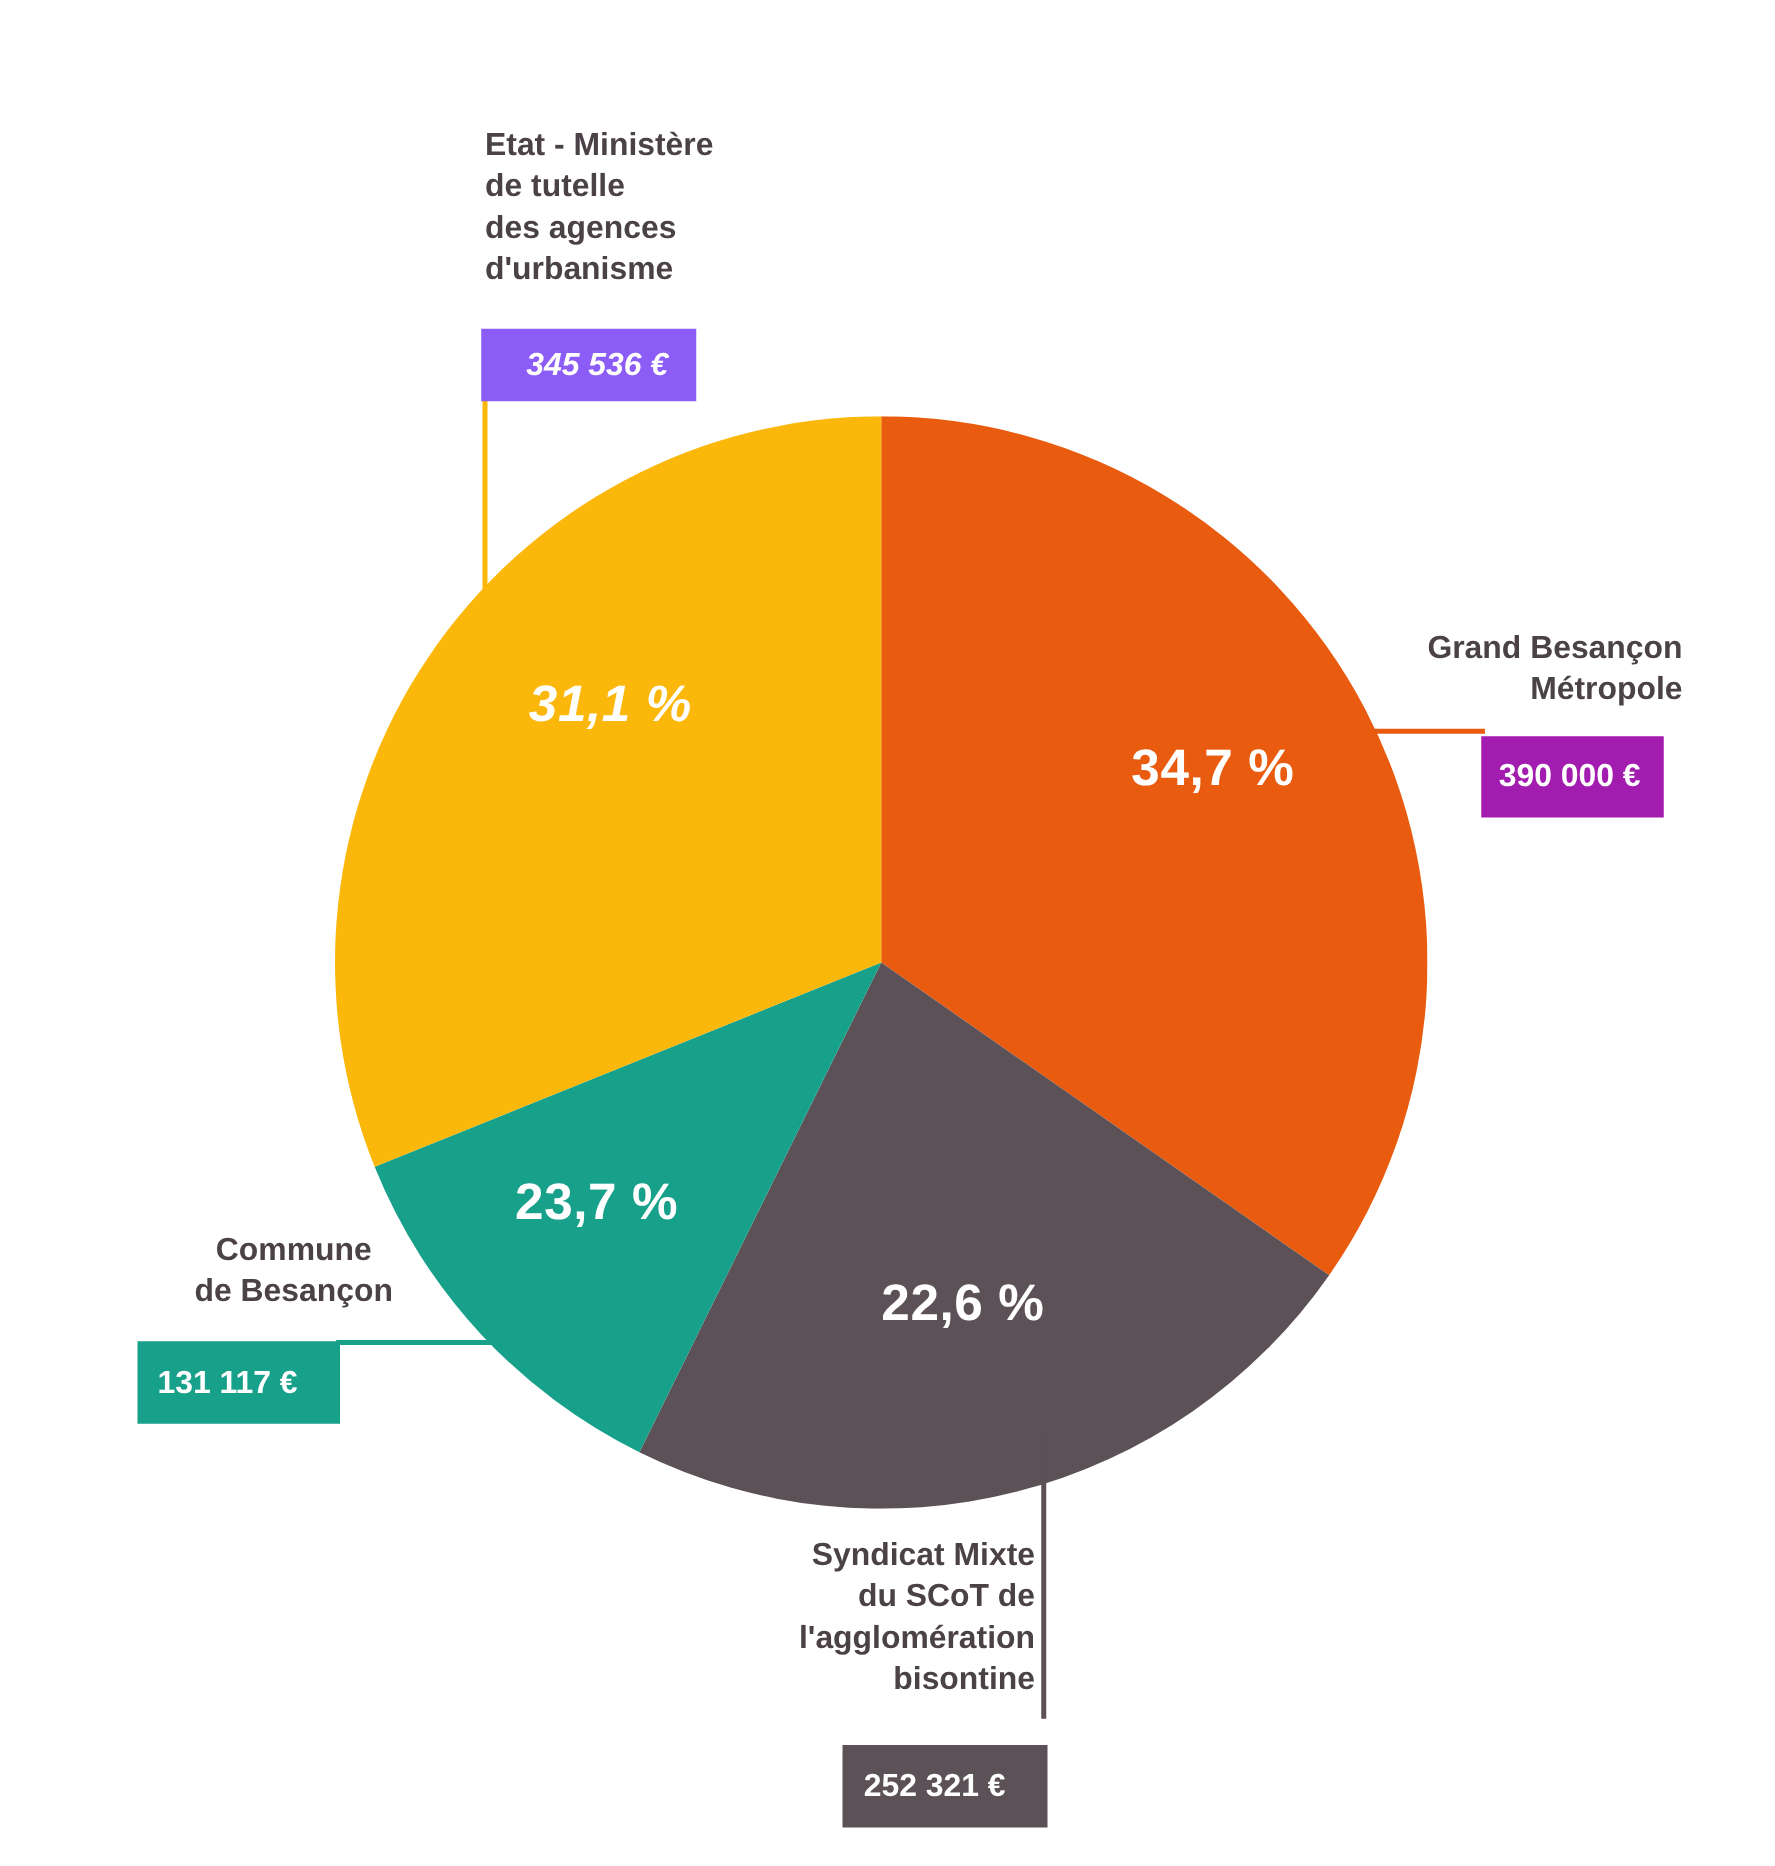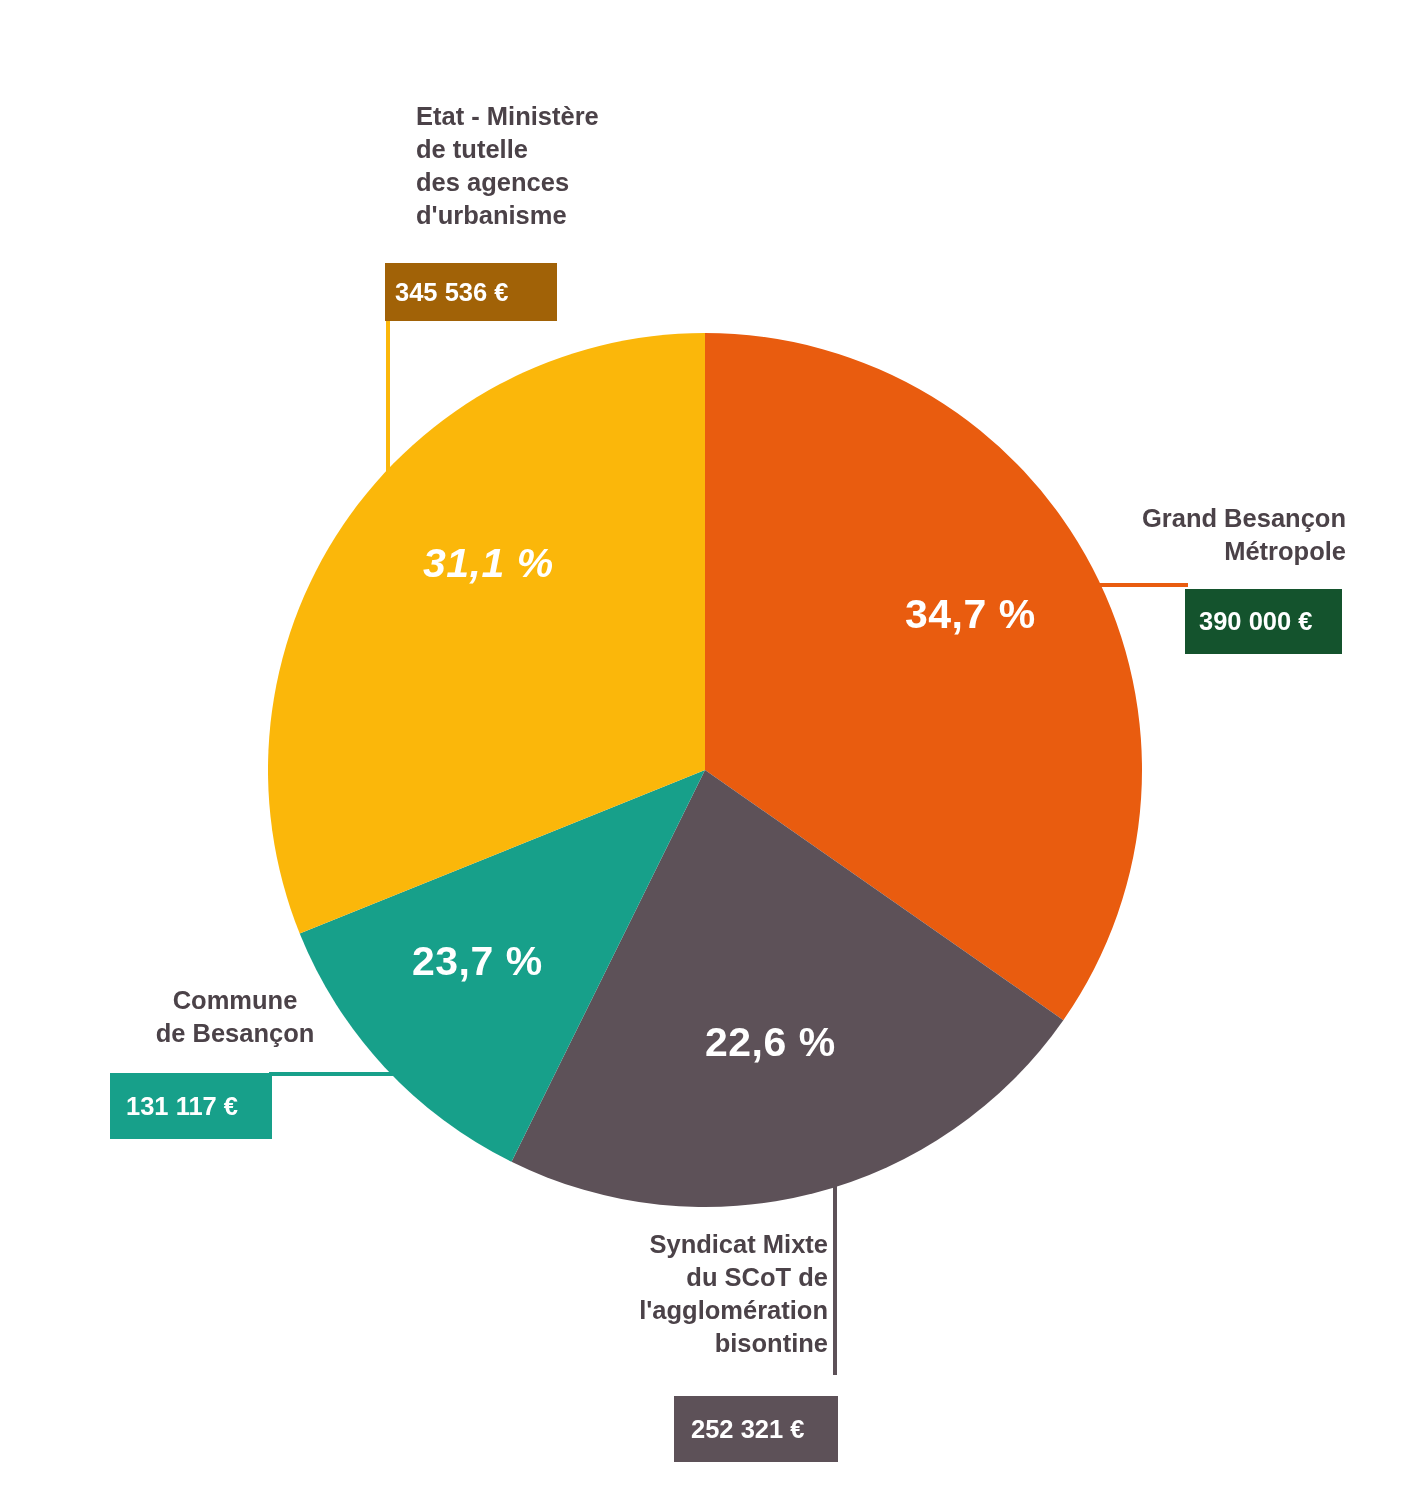--- a/index.html
+++ b/index.html
@@ -52,43 +52,44 @@
 
   
   .callout-title {
     position: absolute;
     color: #4b4248;
     font-weight: bold;
     font-size: 25.5px;
     line-height: 1.30;
     white-space: pre-line;
   }
-  #title-etat  { left: 388px;  top: 100px;  text-align: left;  width: 300px; margin-left: 28px; }
+  #title-etat  { left: 388px;  top: 100px;  text-align: left;  width: 300px; }
   #title-gbm   { left: 1043px; top: 502px;  text-align: right; width: 303px; }
   #title-scot  { left: 560px;  top: 1228px; text-align: right; width: 268px; }
   #title-commune { left: 105px; top: 984px; text-align: center;  width: 260px; }
 
   
   .value-box {
     position: absolute;
     color: #ffffff;
     font-weight: bold;
     font-size: 25.5px;
     display: flex;
     align-items: center;
     white-space: nowrap;
   }
   #box-etat {
     left: 385px; top: 263px; width: 172px; height: 58px;
-    background: #a16207;
-    padding-left: 10px;
+    background: #8b5cf6;
+    padding-left: 36px;
+    font-style: italic;
   }
   #box-gbm {
-    left: 1185px; top: 589px; width: 157px; height: 65px;
-    background: #14532d;
+    left: 1185px; top: 589px; width: 146px; height: 65px;
+    background: #a21caf;
     padding-left: 14px;
   }
   #box-scot {
     left: 674px; top: 1372px; width: 164px; height: 66px;
     background: #5d5158;
     padding-left: 17px;
     margin-top: 24px;
   }
   #box-commune {
     left: 110px; top: 1073px; width: 162px; height: 66px;

